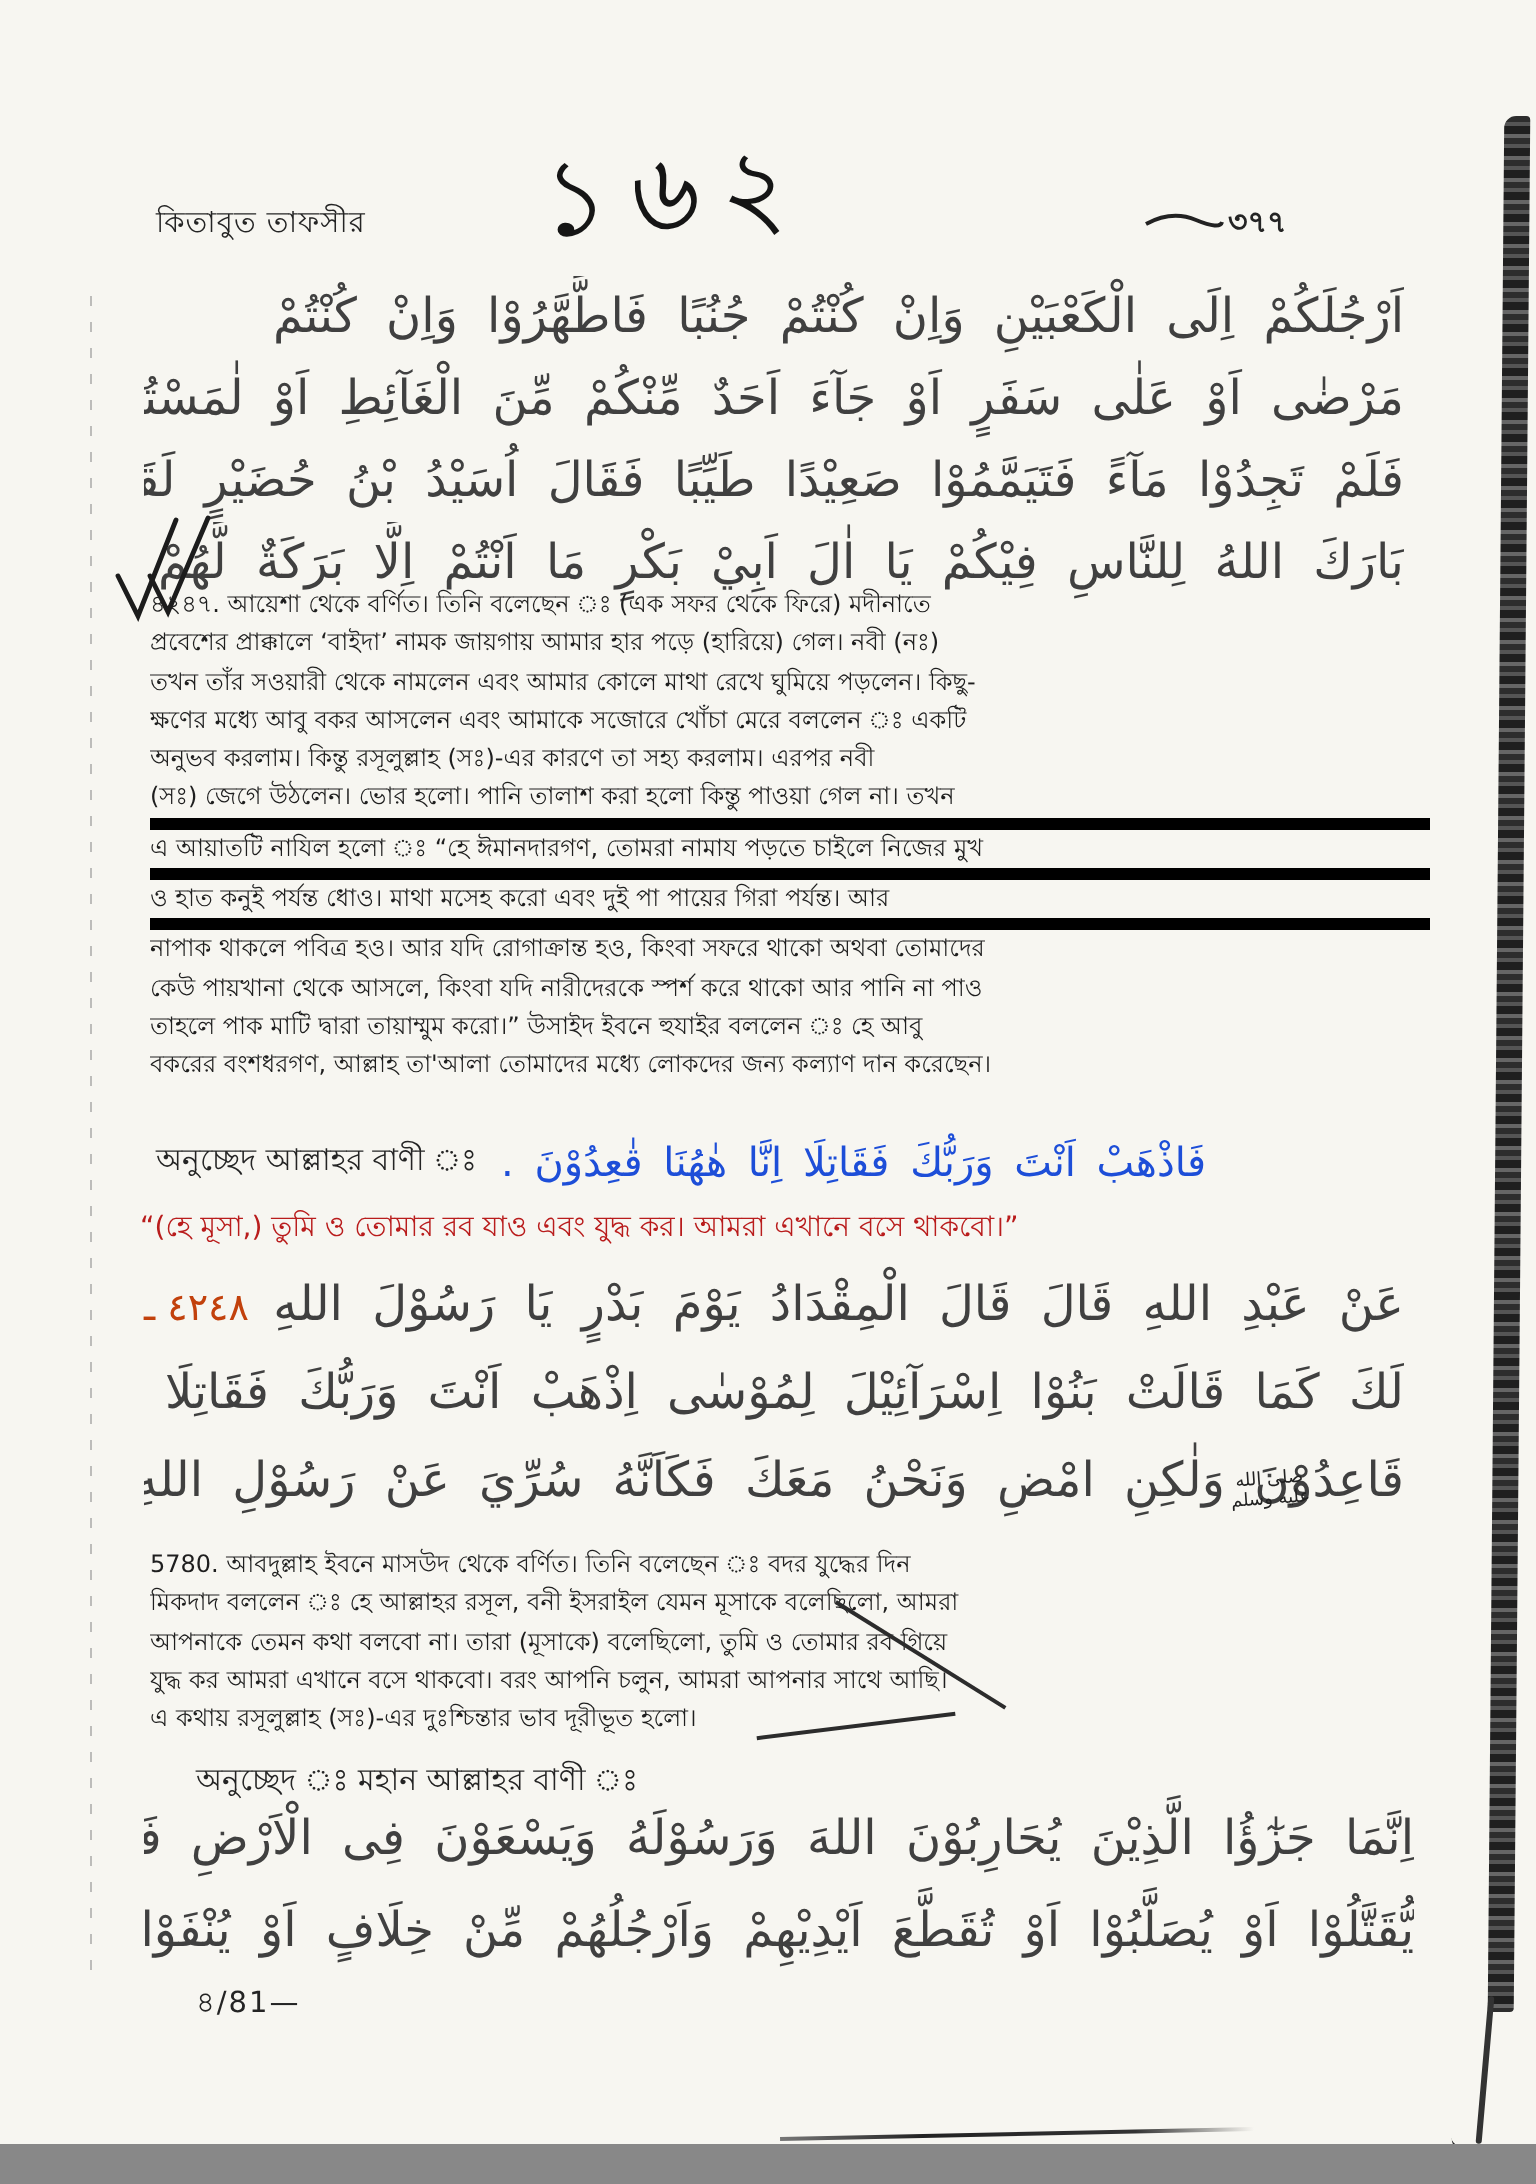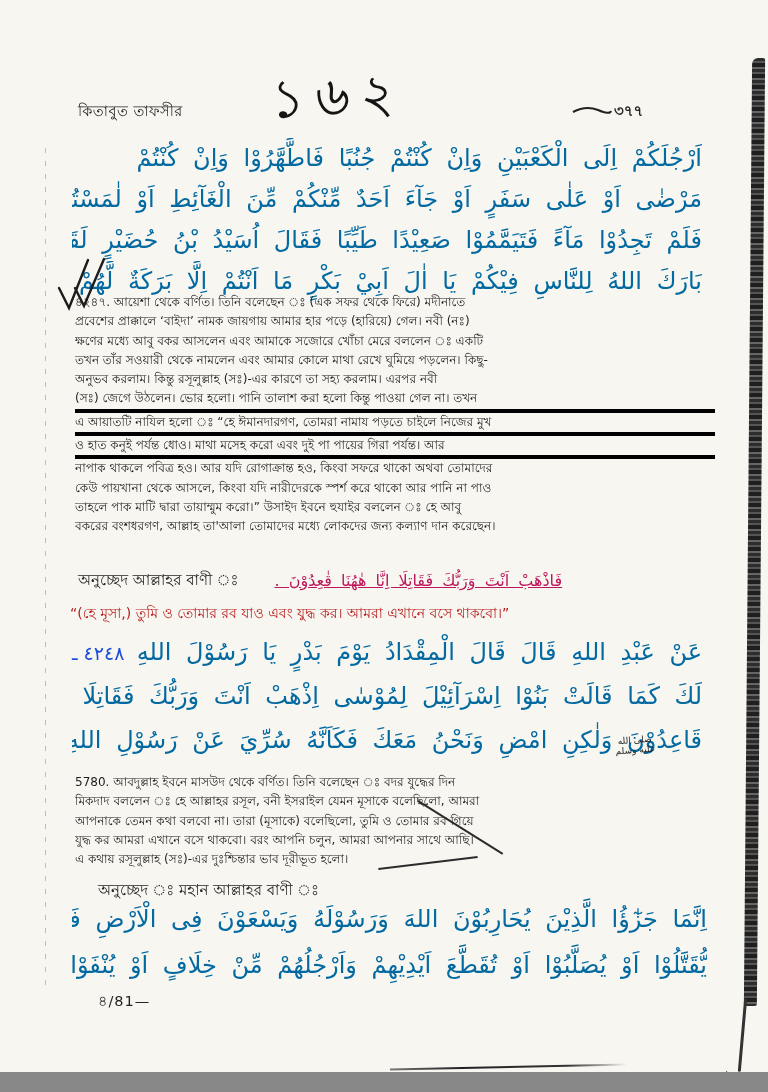--- a/index.html
+++ b/index.html
@@ -46,51 +46,51 @@
     transform:rotate(-3deg) skewX(-6deg);
   }
   .hdr-right{position:absolute;left:614px;top:99px;font-size:15px;font-weight:bold;}
   .swash{position:absolute;left:572px;top:104px;}
   
   .ar-line{
     direction:rtl;text-align:right;
     font-size:24px;line-height:41px;
     letter-spacing:.5px;word-spacing:7px;
     white-space:nowrap;overflow:hidden;
-    color:#0369a1;
+    color:#404040;
   }
   .ar-block-1{position:absolute;left:72px;top:138px;width:630px;}
   .ar-block-2{position:absolute;left:72px;top:630px;width:630px;}
   .ar-block-2 .ar-line{line-height:44px;}
   .ar-row{display:flex;align-items:baseline;}
-  .ar-num{direction:ltr;font-size:19px;padding-top:10px;margin-right:14px;flex:0 0 auto;color:#1d4ed8;}
+  .ar-num{direction:ltr;font-size:19px;padding-top:10px;margin-right:14px;flex:0 0 auto;color:#c2410c;}
   .ar-row .ar-line{flex:1 1 auto;}
   .ar-block-3{position:absolute;left:72px;top:896px;width:635px;}
   .ar-block-3 .ar-line{line-height:46px;}
   .ar-inline{
-    direction:rtl;font-size:16px;letter-spacing:.5px;word-spacing:4px;
-    white-space:nowrap;color:#be185d;text-decoration:underline;
+    direction:rtl;font-size:20px;letter-spacing:.5px;word-spacing:4px;
+    white-space:nowrap;color:#1d4ed8;
   }
   .salla-mark{
     position:absolute;left:612px;top:735px;width:46px;
     direction:rtl;font-size:9px;line-height:10px;text-align:center;color:#222;
     transform:rotate(-4deg);
   }
   
   .bn-para{position:absolute;left:75px;width:640px;}
   .bn-line{
     font-size:12px;line-height:19.3px;height:19.3px;
     white-space:nowrap;overflow:hidden;color:#1e1e1e;
   }
-  .bn-line.u{border-bottom:4px solid #000000;}
+  .bn-line.u{border-bottom:6px solid #000000;}
   .para-4247{top:293px;}
   .para-4248{top:773px;}
   .section-row{
     position:absolute;left:78px;top:568px;width:620px;
-    display:flex;align-items:center;gap:36px;
+    display:flex;align-items:center;gap:12px;
   }
   .section-label{font-size:15px;white-space:nowrap;}
   .quote-line{
     position:absolute;left:70px;top:602px;width:640px;
     font-size:14px;white-space:nowrap;overflow:hidden;color:#b91c1c;
   }
   .section-2{position:absolute;left:78px;top:878px;font-size:15px;white-space:nowrap;margin-left:20px;}
   .footer-mark{position:absolute;left:98px;top:990px;font-size:14.5px;letter-spacing:1px;}
   
   .checkmark{position:absolute;left:56px;top:256px;}
@@ -129,22 +129,22 @@
   </div>
 
   <svg class="checkmark" width="52" height="58" viewBox="0 0 52 58">
     <path d="M3 32 L13 52 L32 4" stroke="#1c1c1c" stroke-width="2.4" fill="none" stroke-linecap="round"></path>
     <path d="M19 32 L28 50 L48 3" stroke="#1c1c1c" stroke-width="2.4" fill="none" stroke-linecap="round"></path>
   </svg>
 
   <div class="bn-para para-4247">
     <div class="bn-line">৪২৪৭. আয়েশা থেকে বর্ণিত। তিনি বলেছেন ঃ (এক সফর থেকে ফিরে) মদীনাতে</div>
     <div class="bn-line">প্রবেশের প্রাক্কালে ‘বাইদা’ নামক জায়গায় আমার হার পড়ে (হারিয়ে) গেল। নবী (নঃ)</div>
+    <div class="bn-line">তখন তাঁর সওয়ারী থেকে নামলেন এবং আমার কোলে মাথা রেখে ঘুমিয়ে পড়লেন। কিছু-</div>
     <div class="bn-line">ক্ষণের মধ্যে আবু বকর আসলেন এবং আমাকে সজোরে খোঁচা মেরে বললেন ঃ একটি</div>
-    <div class="bn-line">তখন তাঁর সওয়ারী থেকে নামলেন এবং আমার কোলে মাথা রেখে ঘুমিয়ে পড়লেন। কিছু-</div>
     <div class="bn-line">অনুভব করলাম। কিন্তু রসূলুল্লাহ (সঃ)-এর কারণে তা সহ্য করলাম। এরপর নবী</div>
     <div class="bn-line u">(সঃ) জেগে উঠলেন। ভোর হলো। পানি তালাশ করা হলো কিন্তু পাওয়া গেল না। তখন</div>
     <div class="bn-line u">এ আয়াতটি নাযিল হলো ঃ “হে ঈমানদারগণ, তোমরা নামায পড়তে চাইলে নিজের মুখ</div>
     <div class="bn-line u">ও হাত কনুই পর্যন্ত ধোও। মাথা মসেহ করো এবং দুই পা পায়ের গিরা পর্যন্ত। আর</div>
     <div class="bn-line">নাপাক থাকলে পবিত্র হও। আর যদি রোগাক্রান্ত হও, কিংবা সফরে থাকো অথবা তোমাদের</div>
     <div class="bn-line">কেউ পায়খানা থেকে আসলে, কিংবা যদি নারীদেরকে স্পর্শ করে থাকো আর পানি না পাও</div>
     <div class="bn-line">তাহলে পাক মাটি দ্বারা তায়াম্মুম করো।” উসাইদ ইবনে হুযাইর বললেন ঃ হে আবু</div>
     <div class="bn-line">বকরের বংশধরগণ, আল্লাহ তা'আলা তোমাদের মধ্যে লোকদের জন্য কল্যাণ দান করেছেন।</div>
   </div>
 

